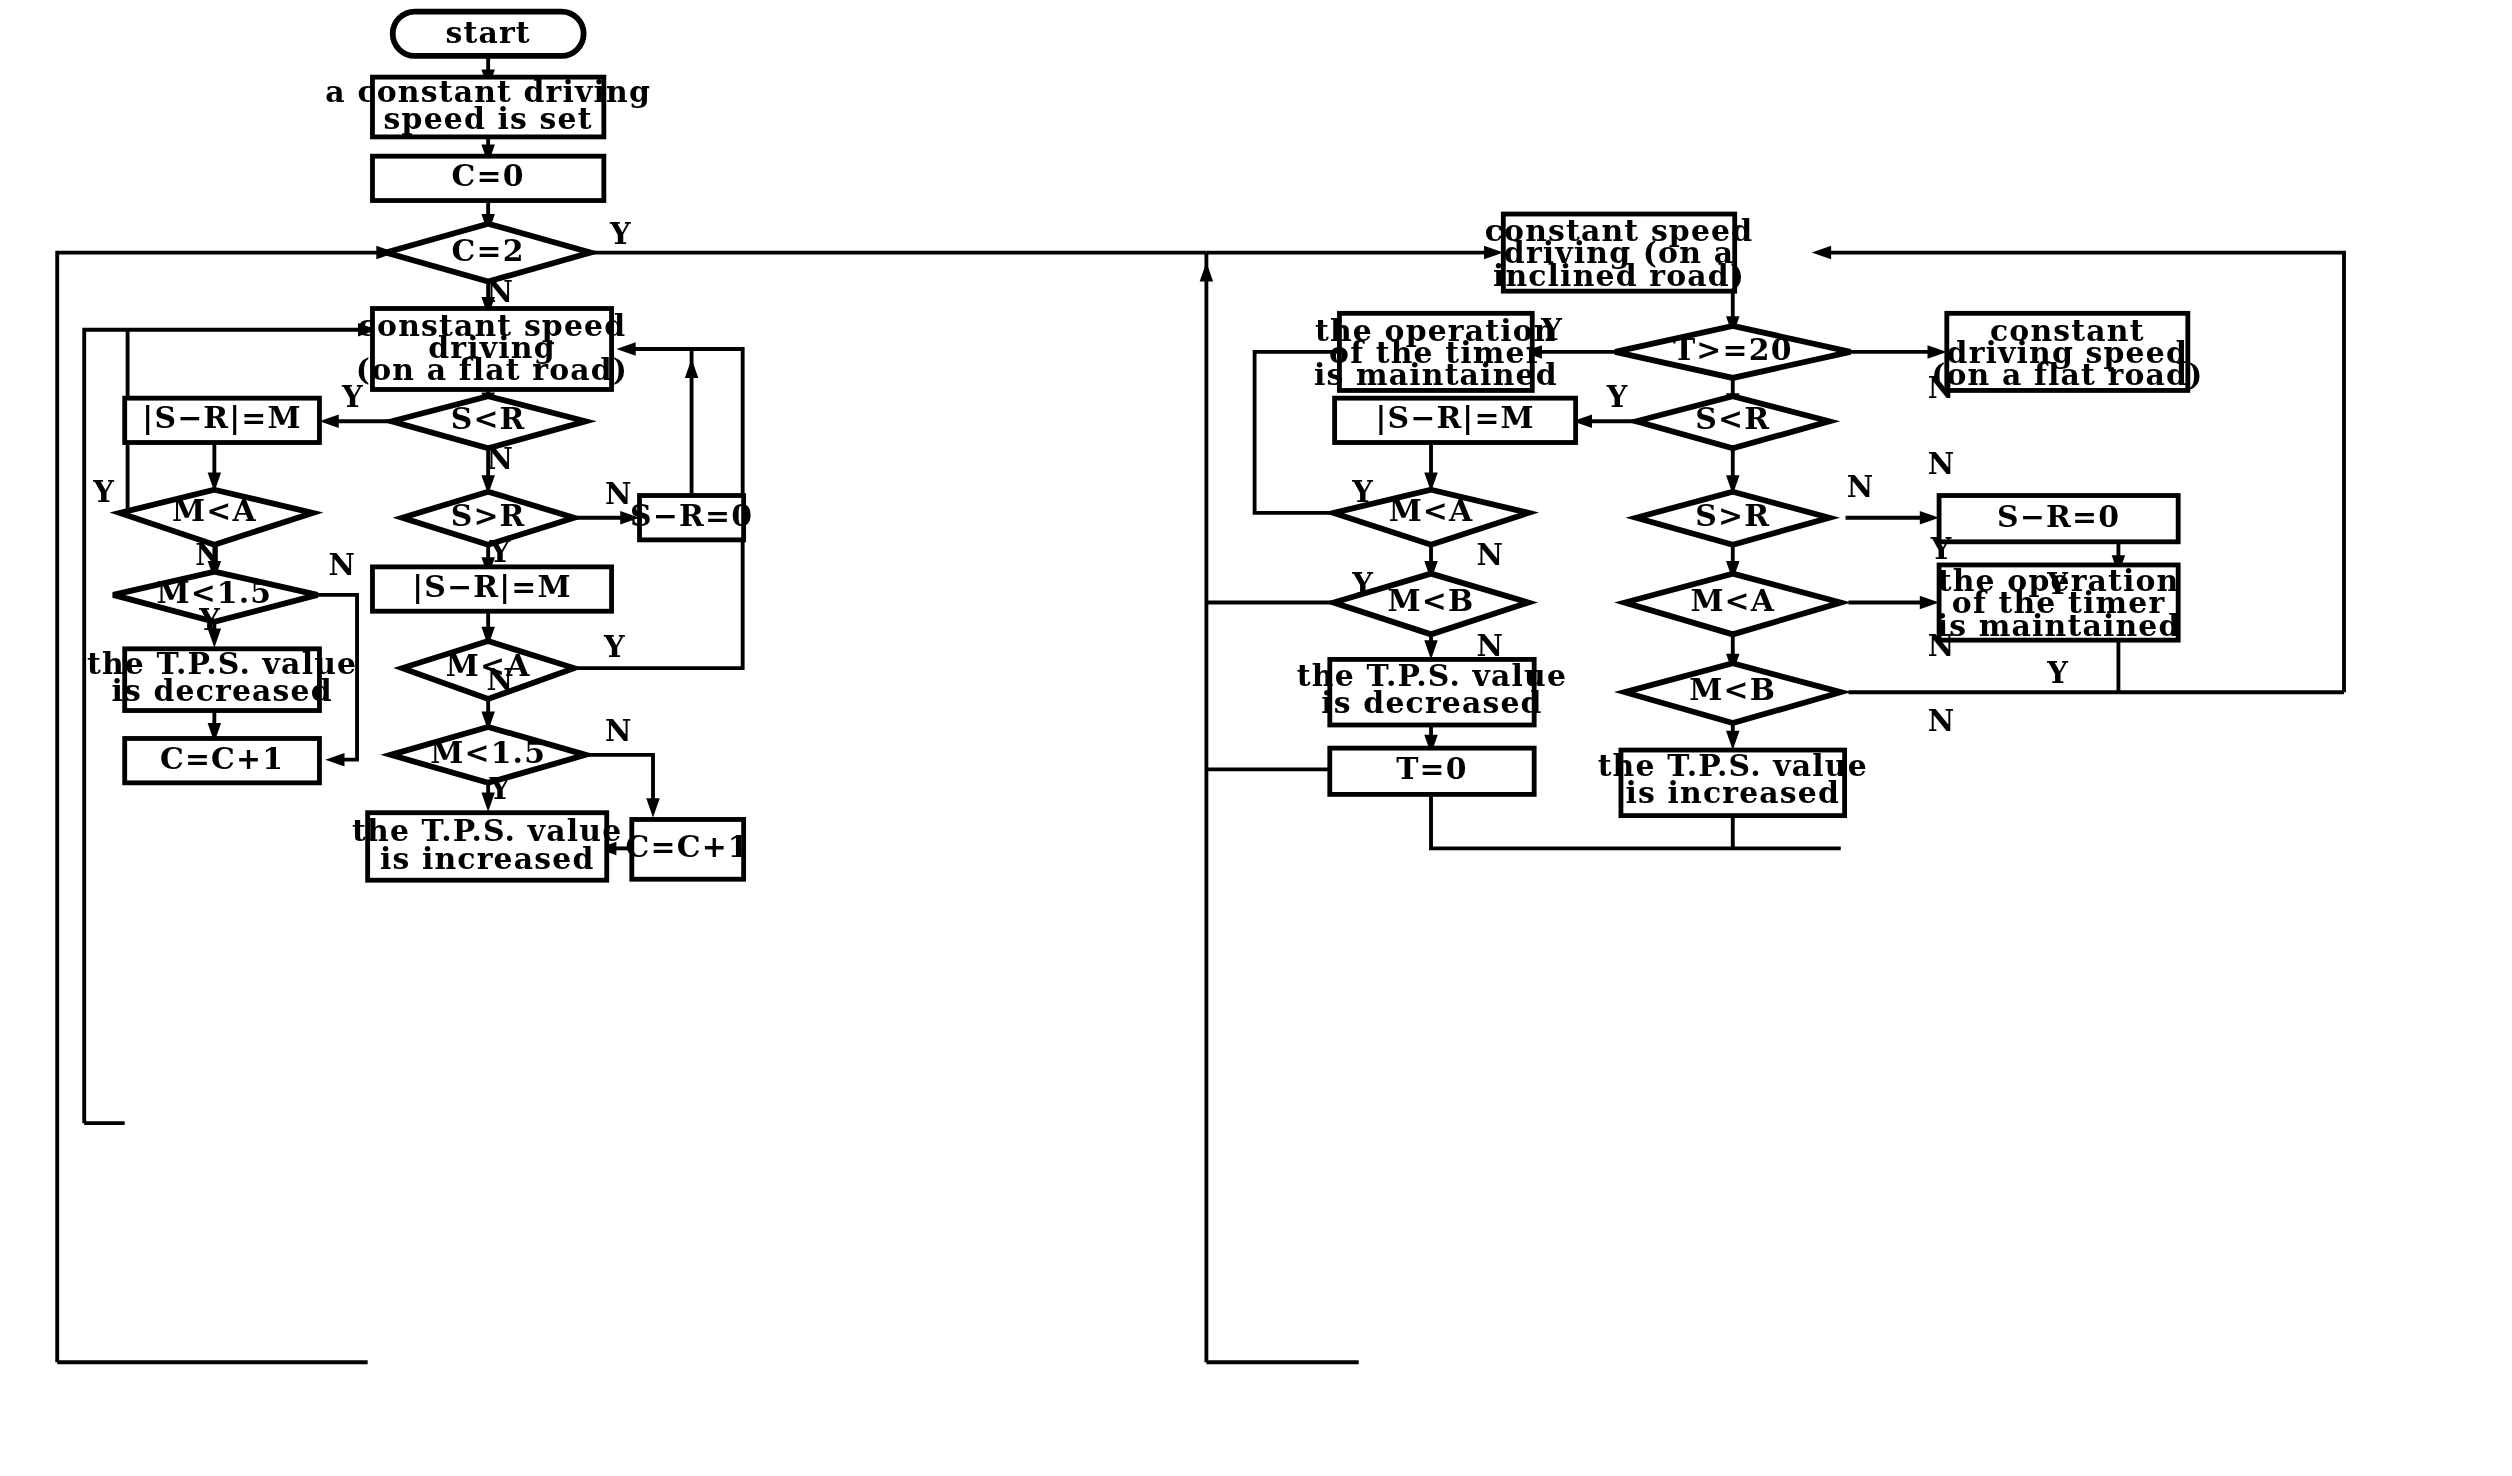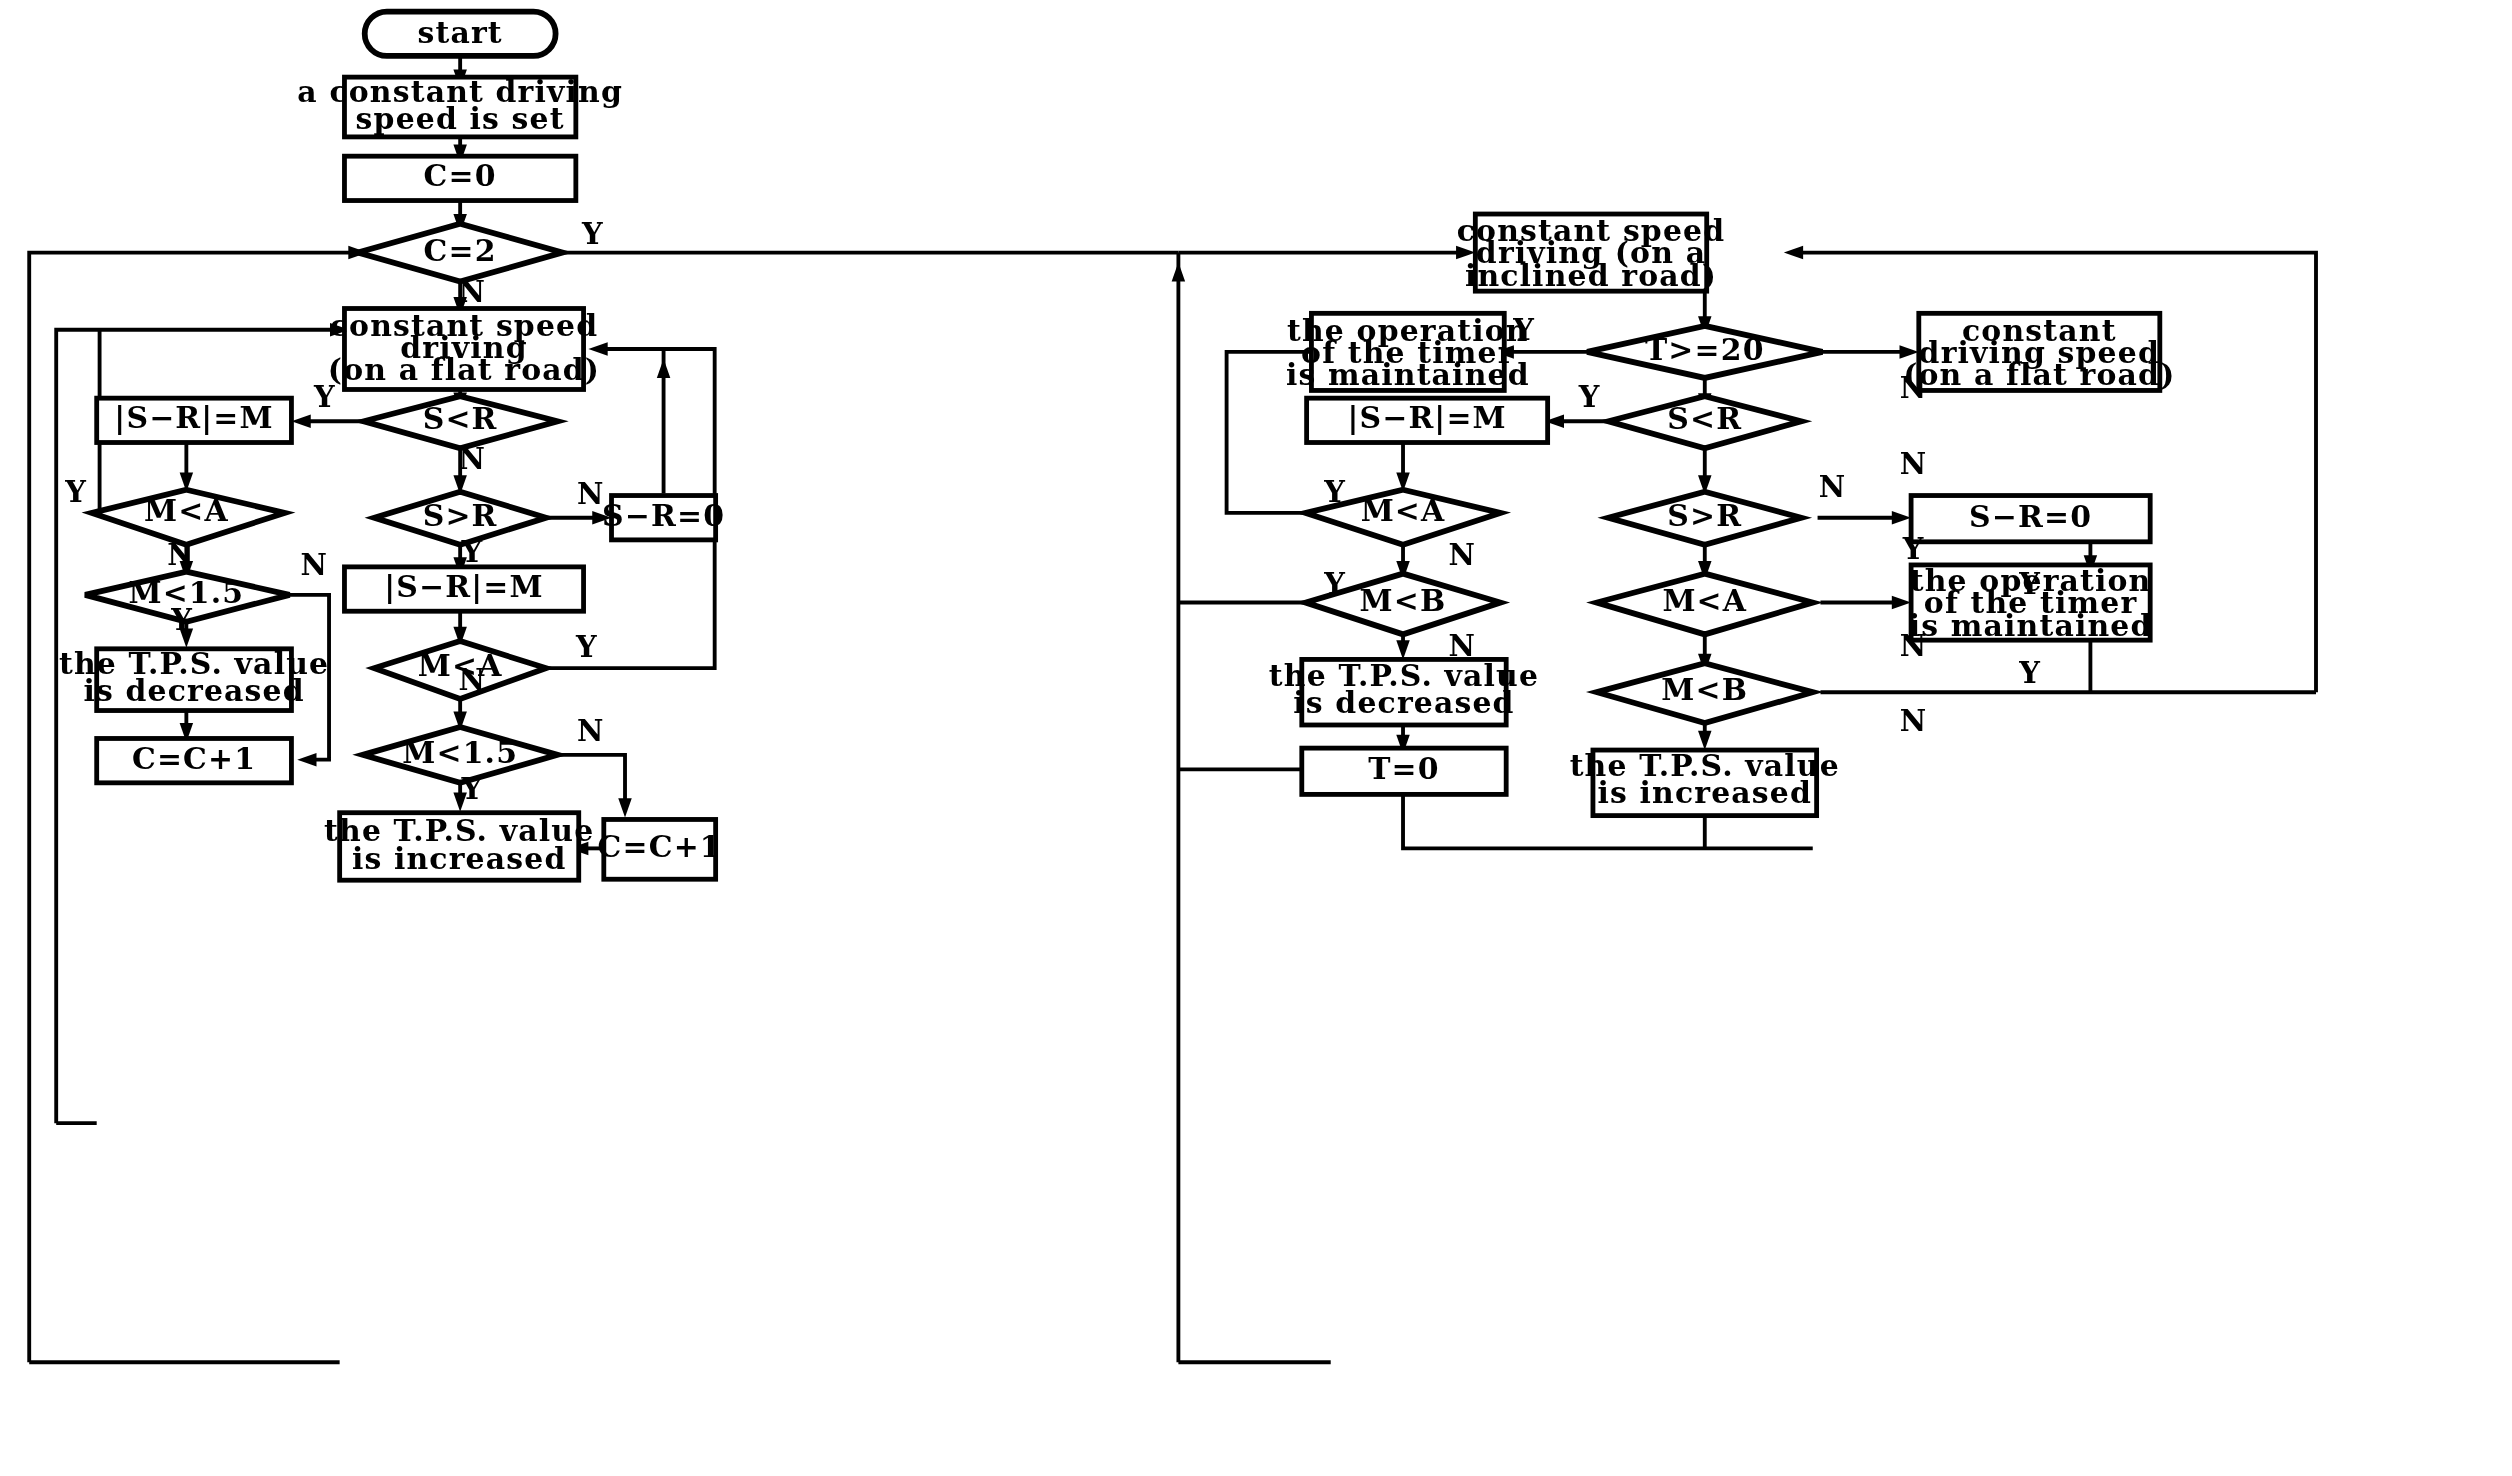--- a/index.html
+++ b/index.html
@@ -6,20 +6,21 @@
     margin: 0;
     padding: 0;
     background: #ffffff;
   }
   #chart-root {
     position: relative;
     width: 2308px;
     height: 1476px;
     background: #ffffff;
     font-family: "DejaVu Serif", serif;
+    padding-left: 28px;
   }
   svg#flow {
     display: block;
     width: 2512px;
     height: 1476px;
   }
   .node-box {
     fill: #ffffff;
     stroke: #000000;
     stroke-width: 5;

